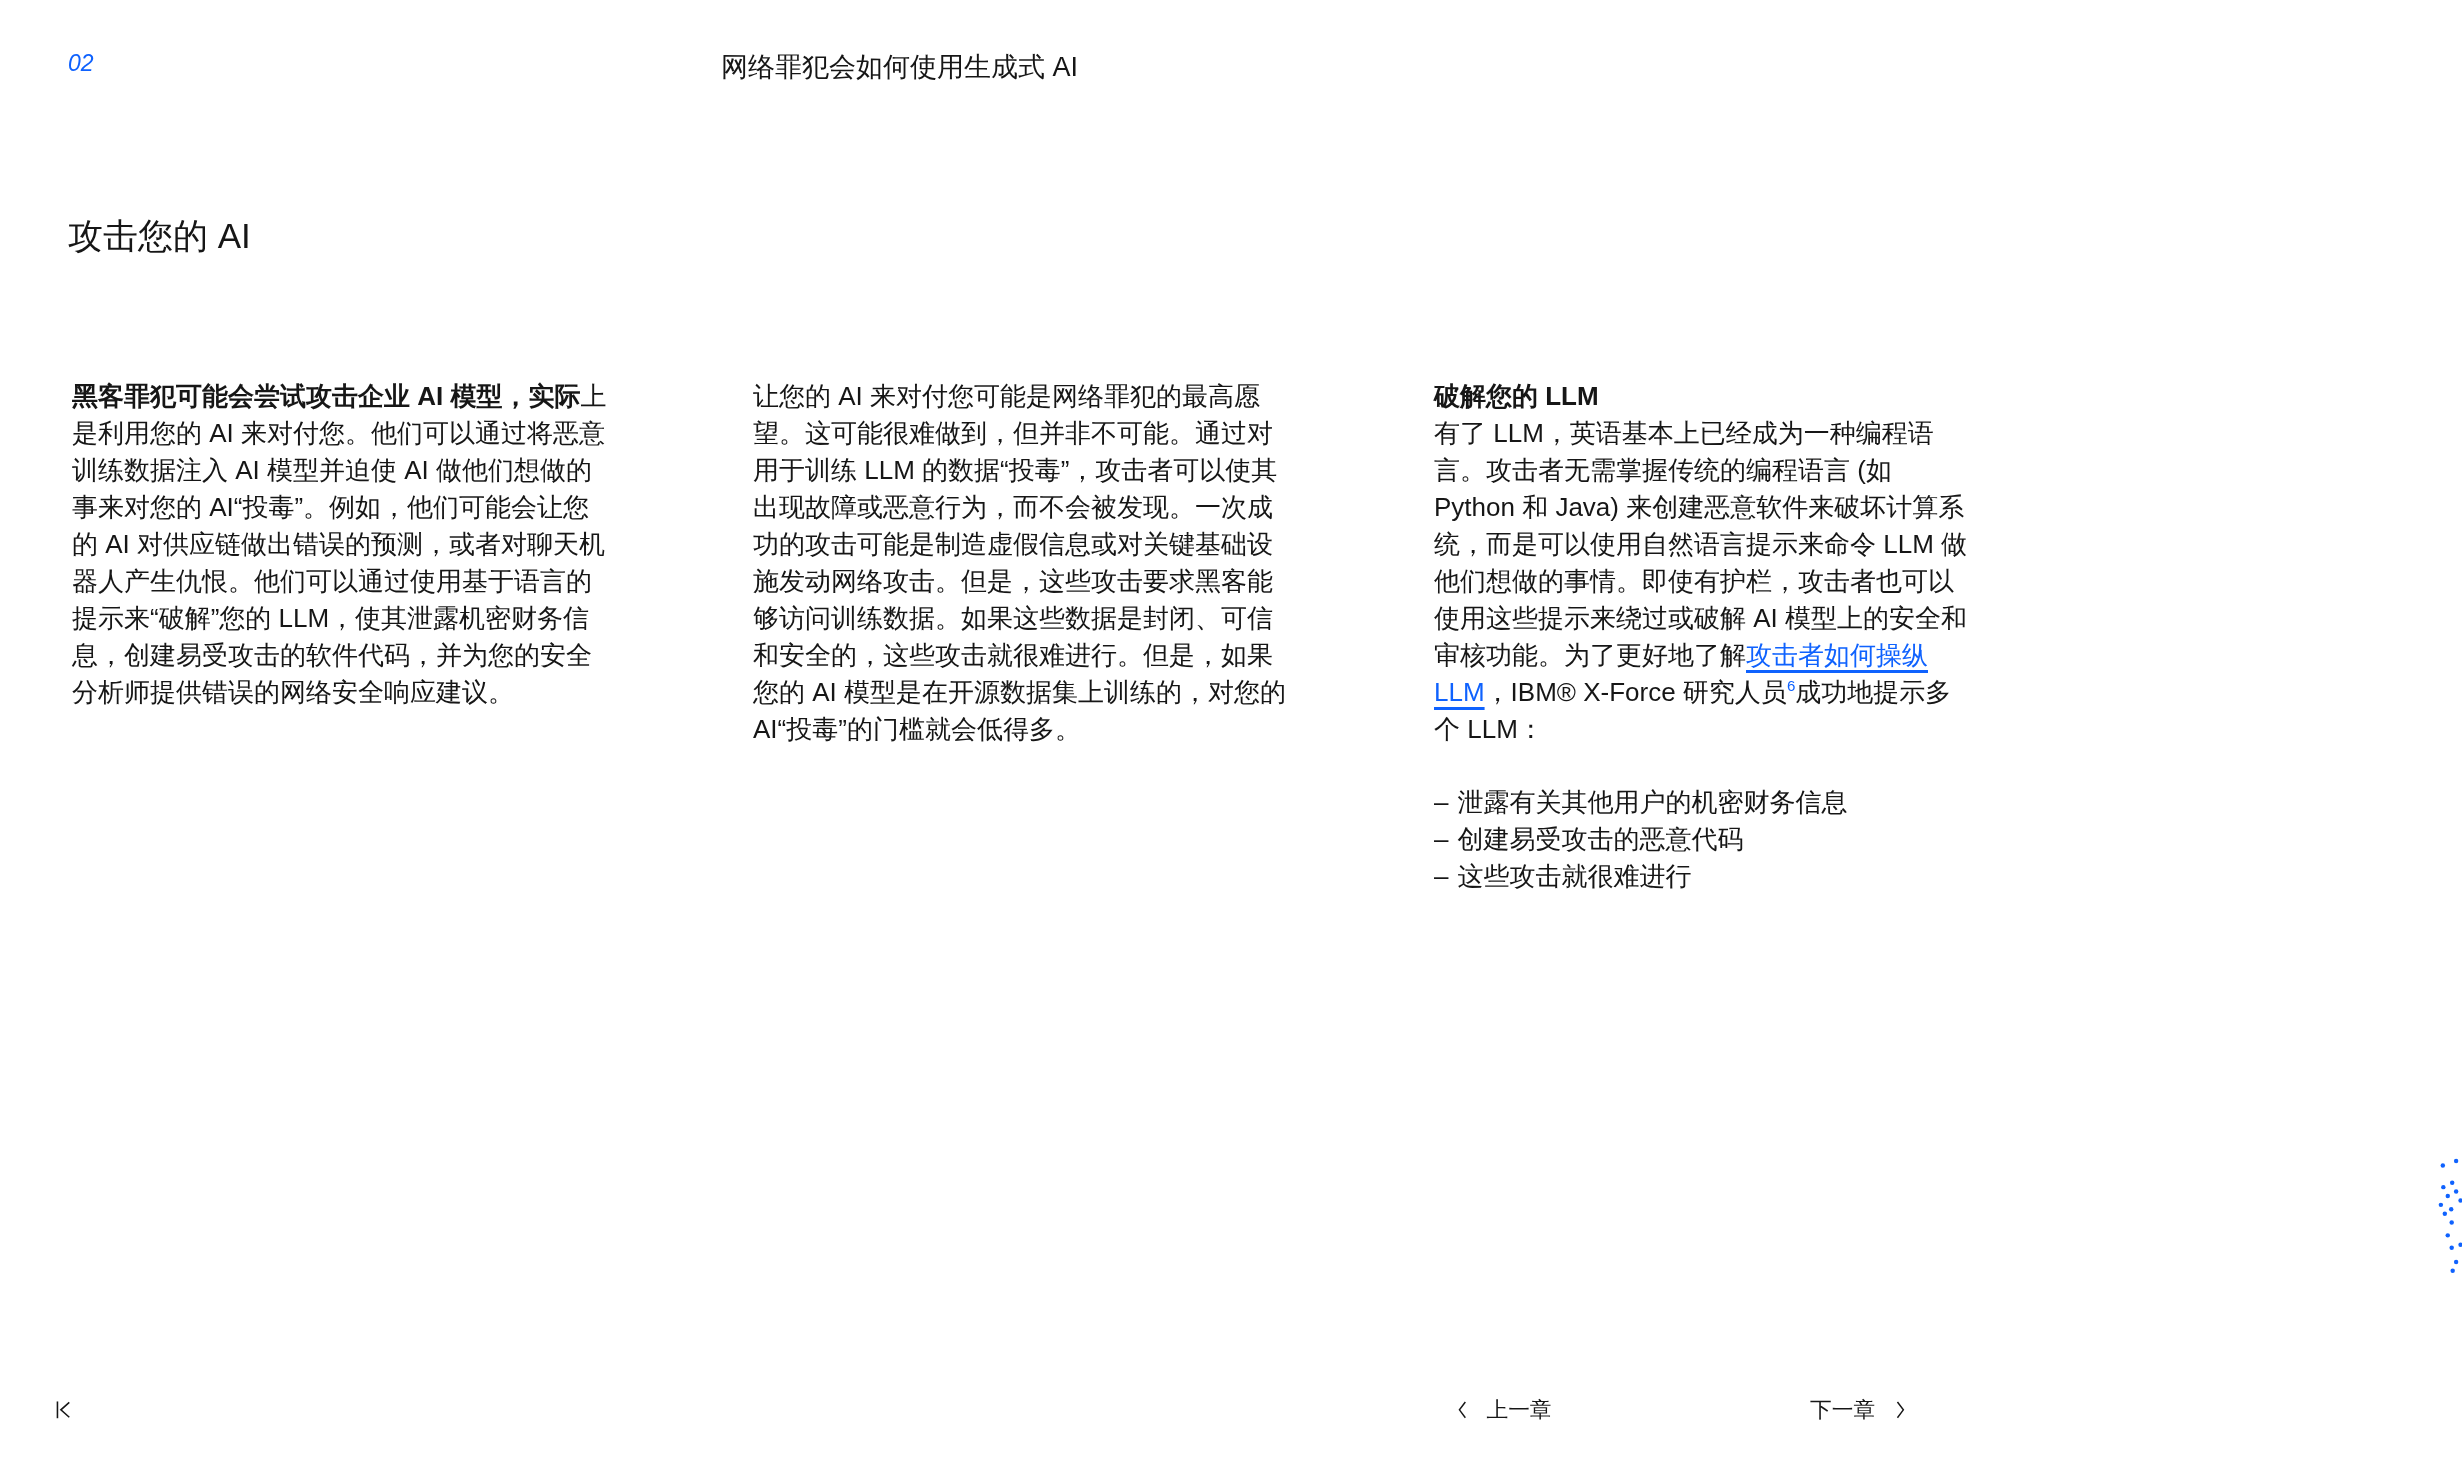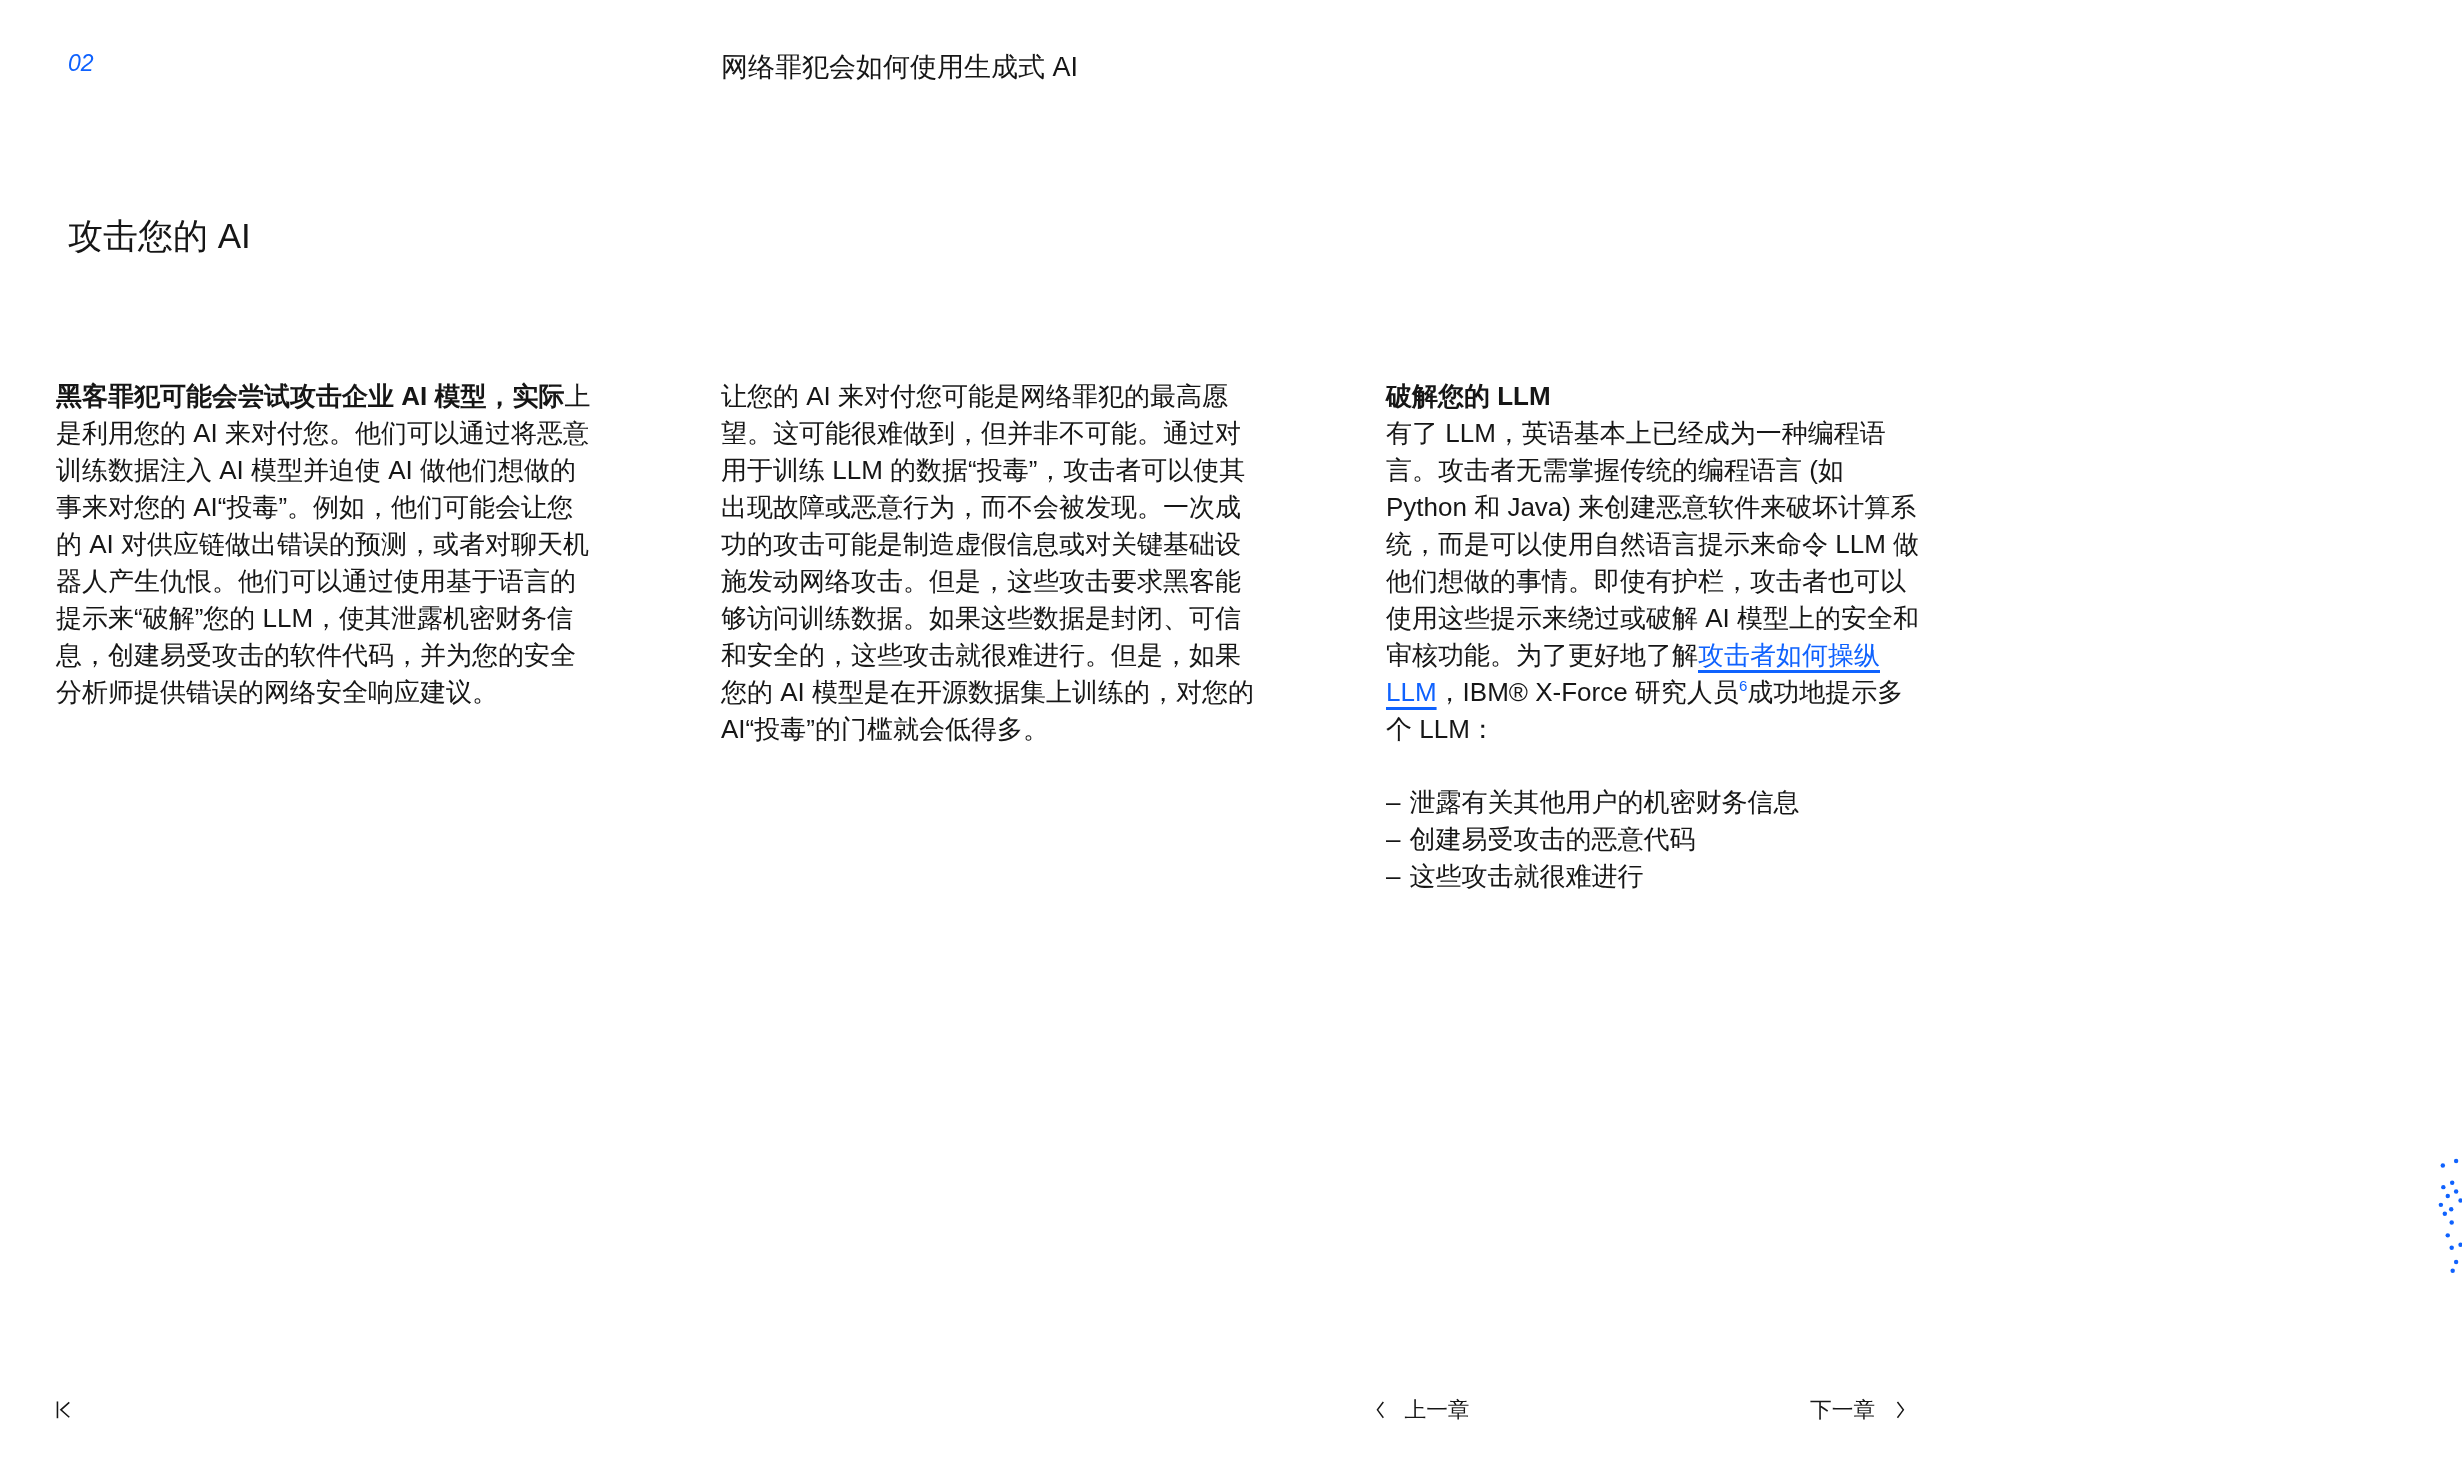--- a/index.html
+++ b/index.html
@@ -38,20 +38,21 @@
   
   .columns{
     left:56px;top:378px;
     display:flex;gap:124px;
   }
   .col{
     width:541px;
     font-size:26px;
     line-height:37px;
     color:var(--text);
+    margin-left:16px;
   }
   .col h3{
     margin:0;padding:0;
     font-size:26px;line-height:37px;
     font-weight:700;
   }
   .col p{margin:0;padding:0;}
   .lead-bold{font-weight:700;}
   a.body-link{
     color:var(--blue);
@@ -65,21 +66,21 @@
     font-size:0.58em;
     line-height:0;
     vertical-align:super;
   }
   .bullets{margin-top:36px;}
   .bullet{display:flex;}
   .bullet .dash{flex:none;width:23.6px;}
   
   .footer-item{top:1399px;display:flex;align-items:center;}
   .skip-btn{left:54px;cursor:pointer;}
-  .prev-btn{left:1375px;cursor:pointer;gap:18.7px;}
+  .prev-btn{left:1457px;cursor:pointer;gap:18.7px;}
   .next-btn{left:1810px;cursor:pointer;gap:20px;}
   .nav-label{font-size:21.7px;color:var(--text);line-height:1;}
   .nav-ic{display:block;}
   
   .decoration{left:2428px;top:1133px;width:197px;height:187px;}
 </style>
 </head>
 <body>
 
 <div class="abs section-number">02</div>

